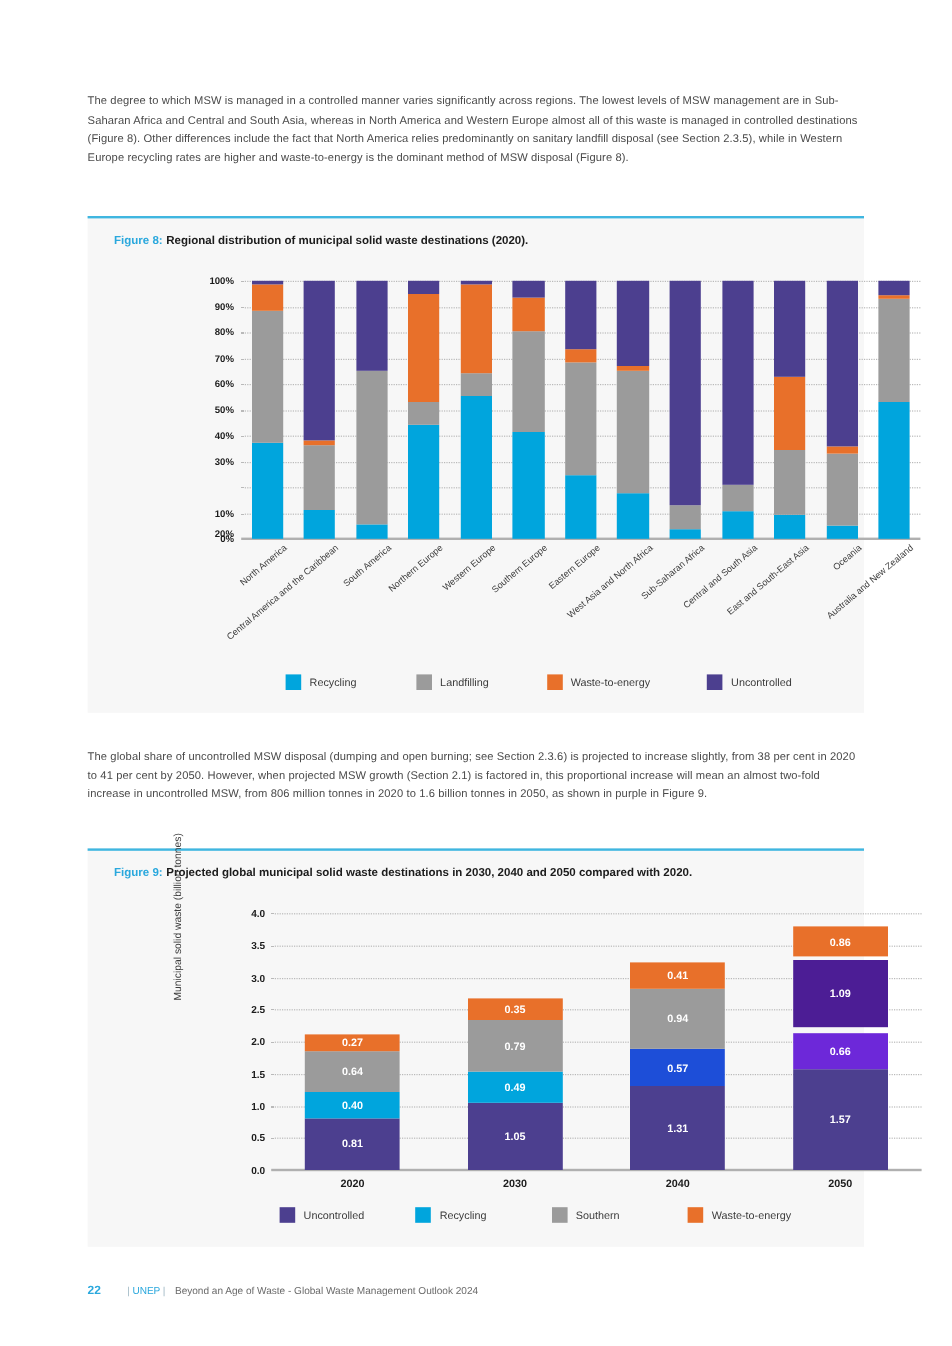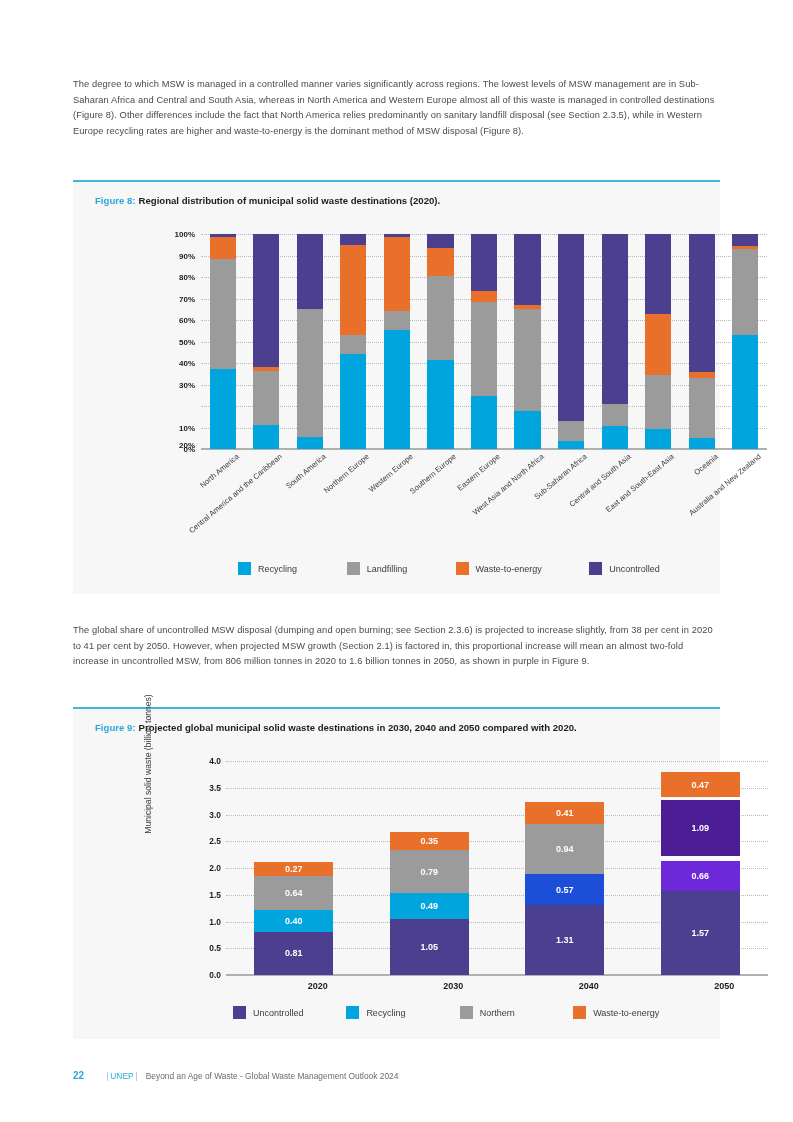--- a/index.html
+++ b/index.html
@@ -213,21 +213,20 @@
     height: 18px;
   }
   .xlab9 {
     position: absolute;
     top: 0;
     font-size: 9px;
     font-weight: bold;
     color: #1c1c1c;
     text-align: center;
     transform: translateX(-50%);
-    margin-left: 24px;
   }
 
   
   #footer {
     position: absolute;
     left: 73px;
     top: 1070px;
     display: flex;
     align-items: baseline;
     font-size: 8.4px;
@@ -467,21 +466,21 @@
         <div class="seg9" style="background: rgb(76, 63, 143); bottom: 0px; height: 83.995px;">
           <span class="seg9-label">1.57</span>
         </div>
         <div class="seg9" style="background: #6d28d9; bottom: 83.995px; height: 30px;">
           <span class="seg9-label">0.66</span>
         </div>
         <div class="seg9" style="background: #4c1d95; bottom: 119.305px; height: 56px; align-items: center;">
           <span class="seg9-label">1.09</span>
         </div>
         <div class="seg9" style="background: rgb(232, 112, 42); bottom: 177.62px; height: 25.145px;">
-          <span class="seg9-label">0.47</span>
+          <span class="seg9-label">0.86</span>
         </div>
       </div>
     </div>
   <div class="fig9-xlabels">
       <div class="xlab9" style="left: 67.75px;">2020</div>
       <div class="xlab9" style="left: 203.25px;">2030</div>
       <div class="xlab9" style="left: 338.75px;">2040</div>
       <div class="xlab9" style="left: 474.25px;">2050</div>
     </div>
 
@@ -489,21 +488,21 @@
       <div class="legend-item">
         <span class="legend-swatch" style="background: rgb(76, 63, 143);"></span>
         <span class="legend-label">Uncontrolled</span>
       </div>
       <div class="legend-item">
         <span class="legend-swatch" style="background: rgb(0, 165, 221);"></span>
         <span class="legend-label">Recycling</span>
       </div>
       <div class="legend-item">
         <span class="legend-swatch" style="background: rgb(155, 155, 155);"></span>
-        <span class="legend-label">Northern</span>
+        <span class="legend-label">Southern</span>
       </div>
       <div class="legend-item">
         <span class="legend-swatch" style="background: rgb(232, 112, 42);"></span>
         <span class="legend-label">Waste-to-energy</span>
       </div>
     </div>
 </div>
 
 <div id="footer">
   <span class="page-num">22</span>

